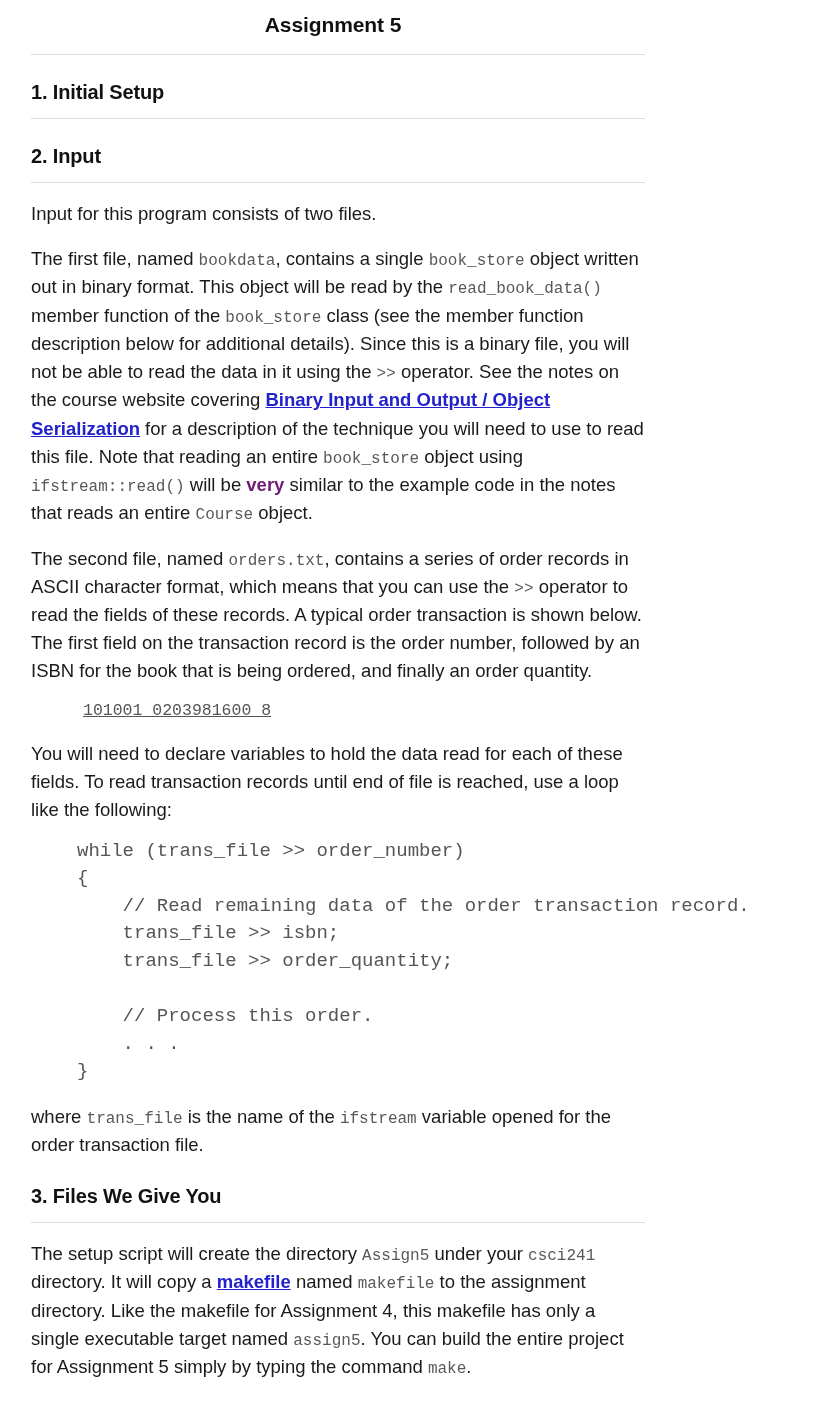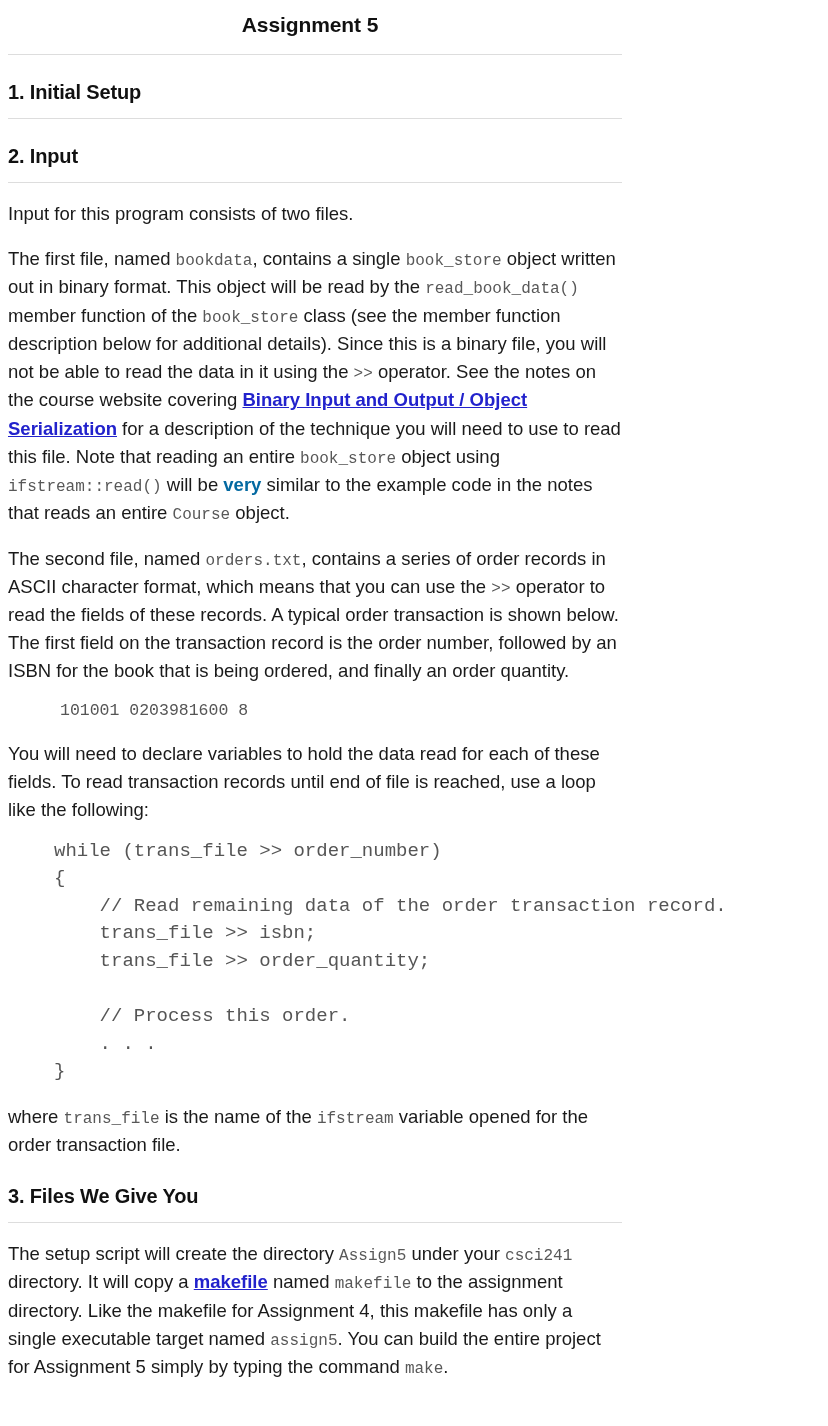--- a/index.html
+++ b/index.html
@@ -10,20 +10,21 @@
   body {
     width: 828px;
     font-family: "Liberation Sans", sans-serif;
     color: #1a1a1a;
     -webkit-font-smoothing: antialiased;
   }
   .page {
     width: 700px;
     box-sizing: border-box;
     padding: 0 78px 0 8px;
+    margin-left: 23px;
   }
   .doc-title {
     text-align: center;
     font-size: 21px;
     font-weight: bold;
     color: #111111;
     margin: 13px 0 0 0;
     letter-spacing: -0.1px;
     padding-right: 10px;
   }
@@ -80,34 +81,35 @@
     padding: 0 0 0 52px;
     white-space: pre;
     background: transparent;
   }
   pre.codeblock.tight {
     margin-top: 10px;
   }
   pre.codeblock.sample {
     padding-left: 52px;
     margin-top: 13px;
+    text-decoration: underline;
   }
   pre.codeblock.loop {
     padding-left: 46px;
     margin-top: 14px;
     font-size: 19px;
   }
   a.link {
     color: #2222cc;
     text-decoration: underline;
     font-weight: bold;
   }
   strong.em {
     font-weight: bold;
-    color: #0369a1;
+    color: #701a75;
   }
 </style>
 </head>
 <body>
 
 <div class="page">
 
   <h1 class="doc-title">Assignment 5</h1>
   <hr class="rule title-rule">
 

